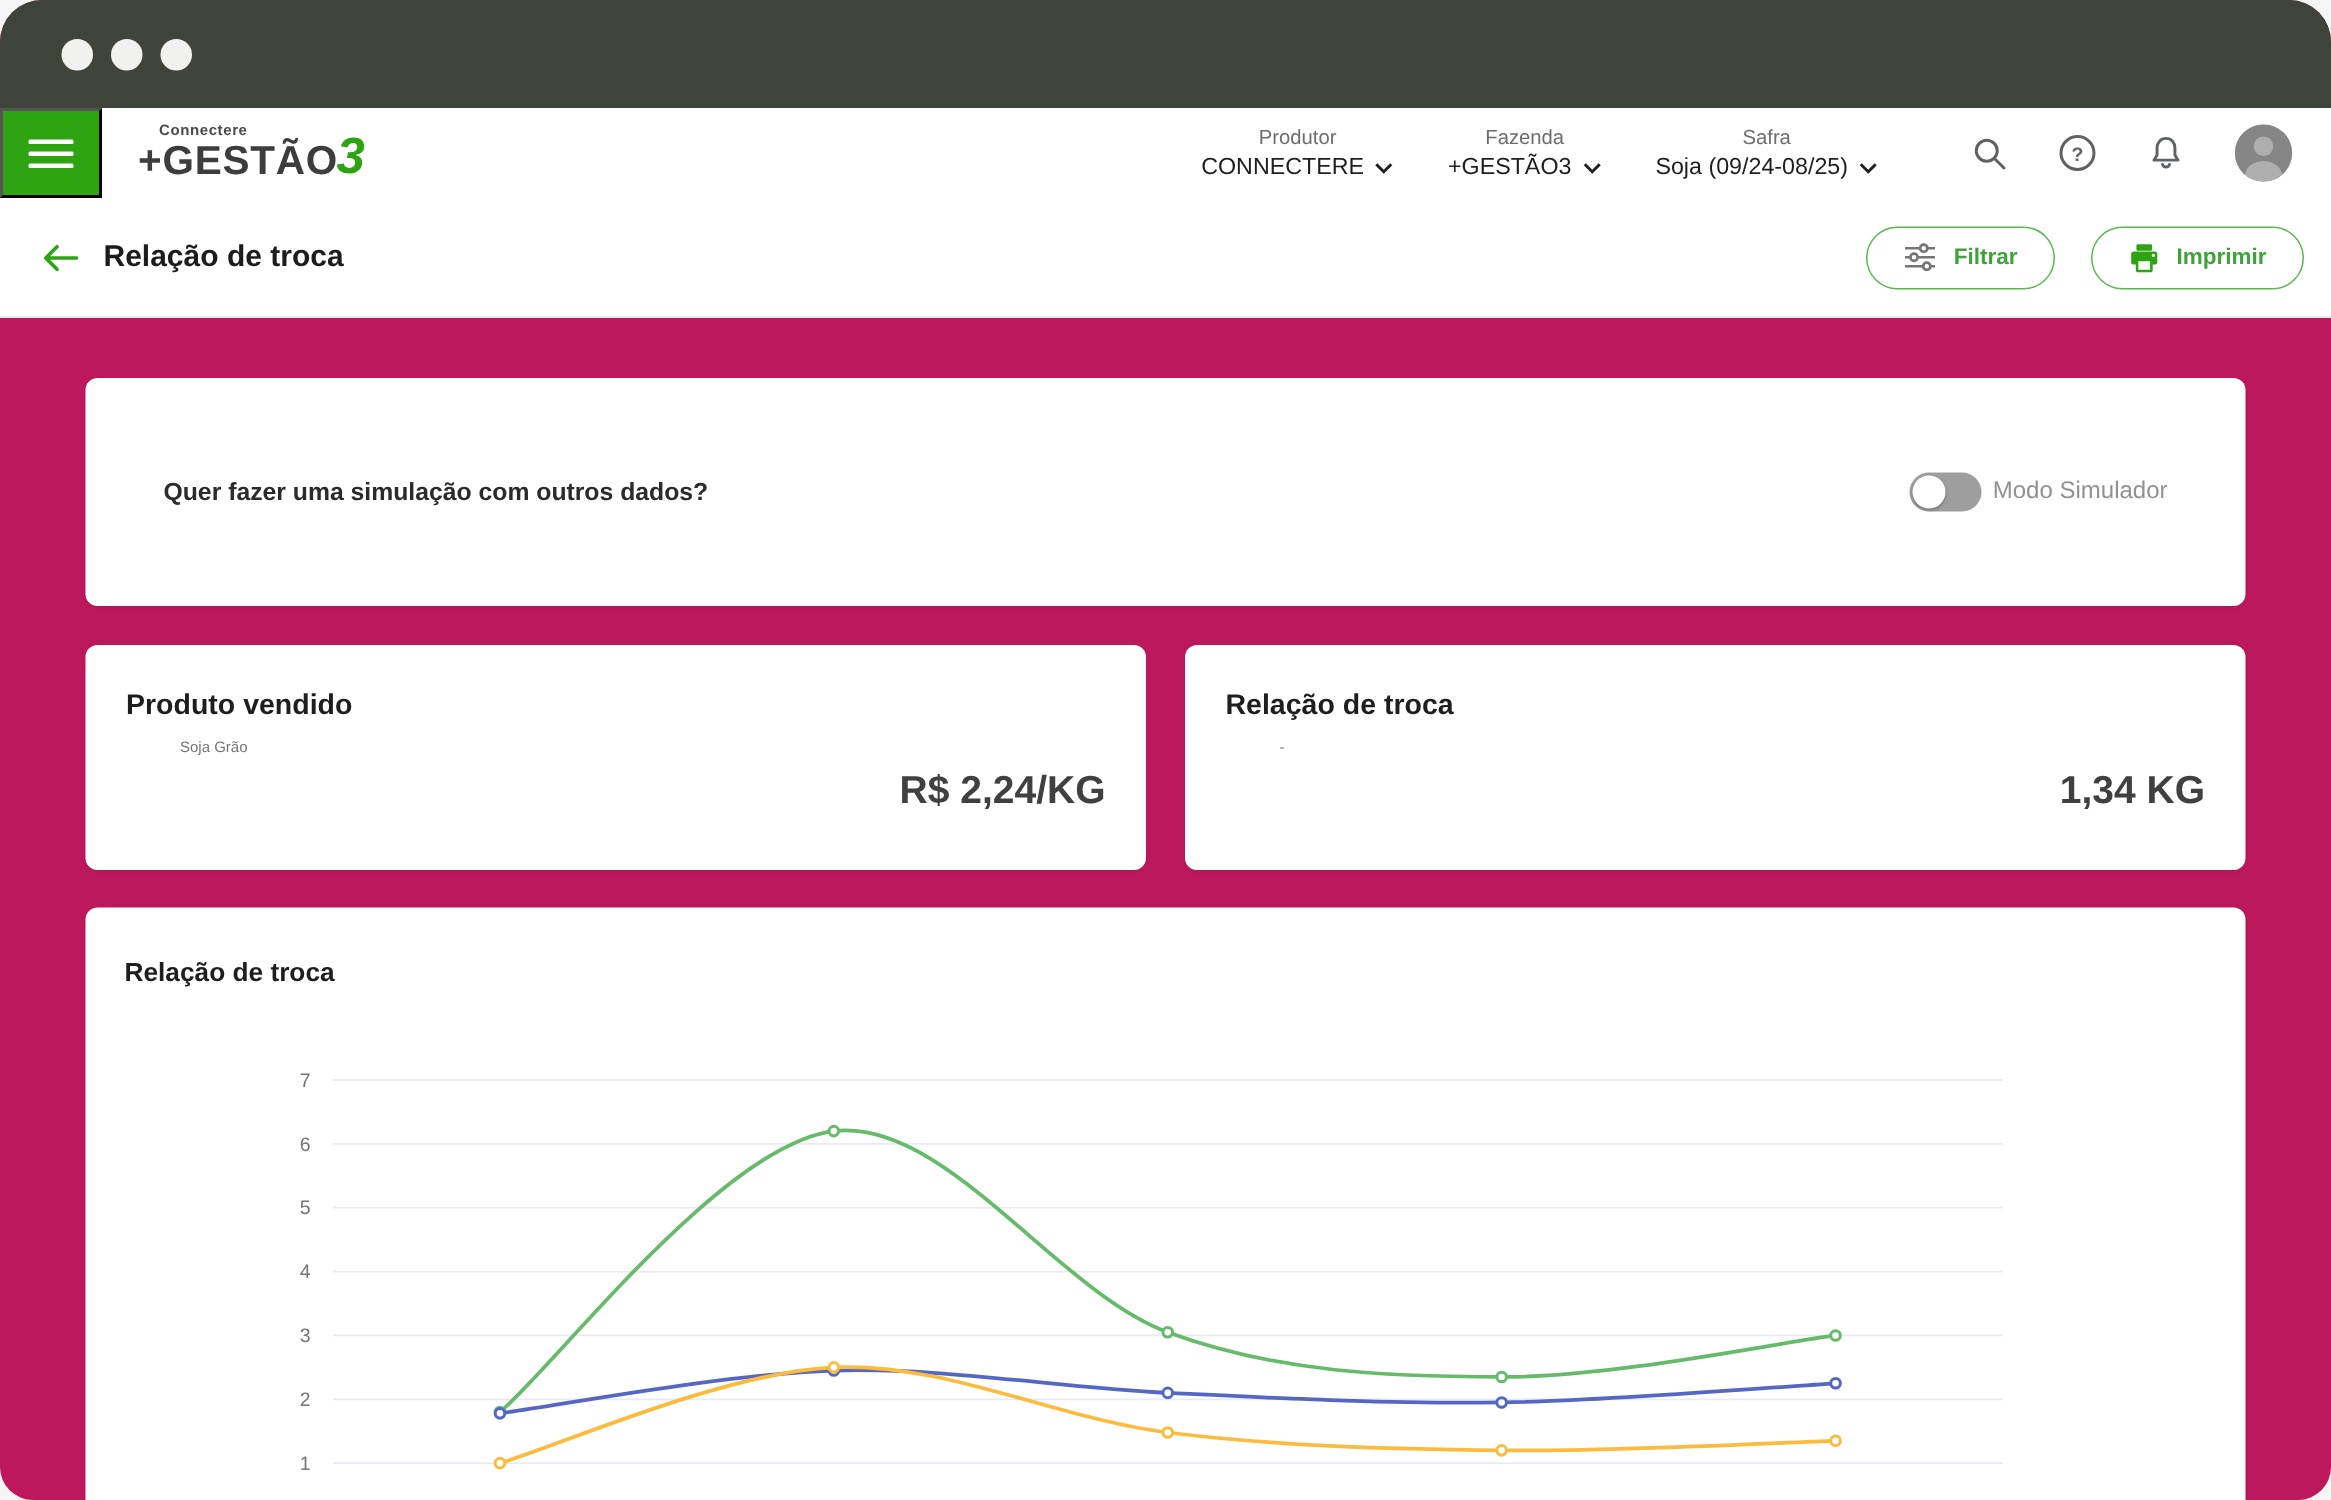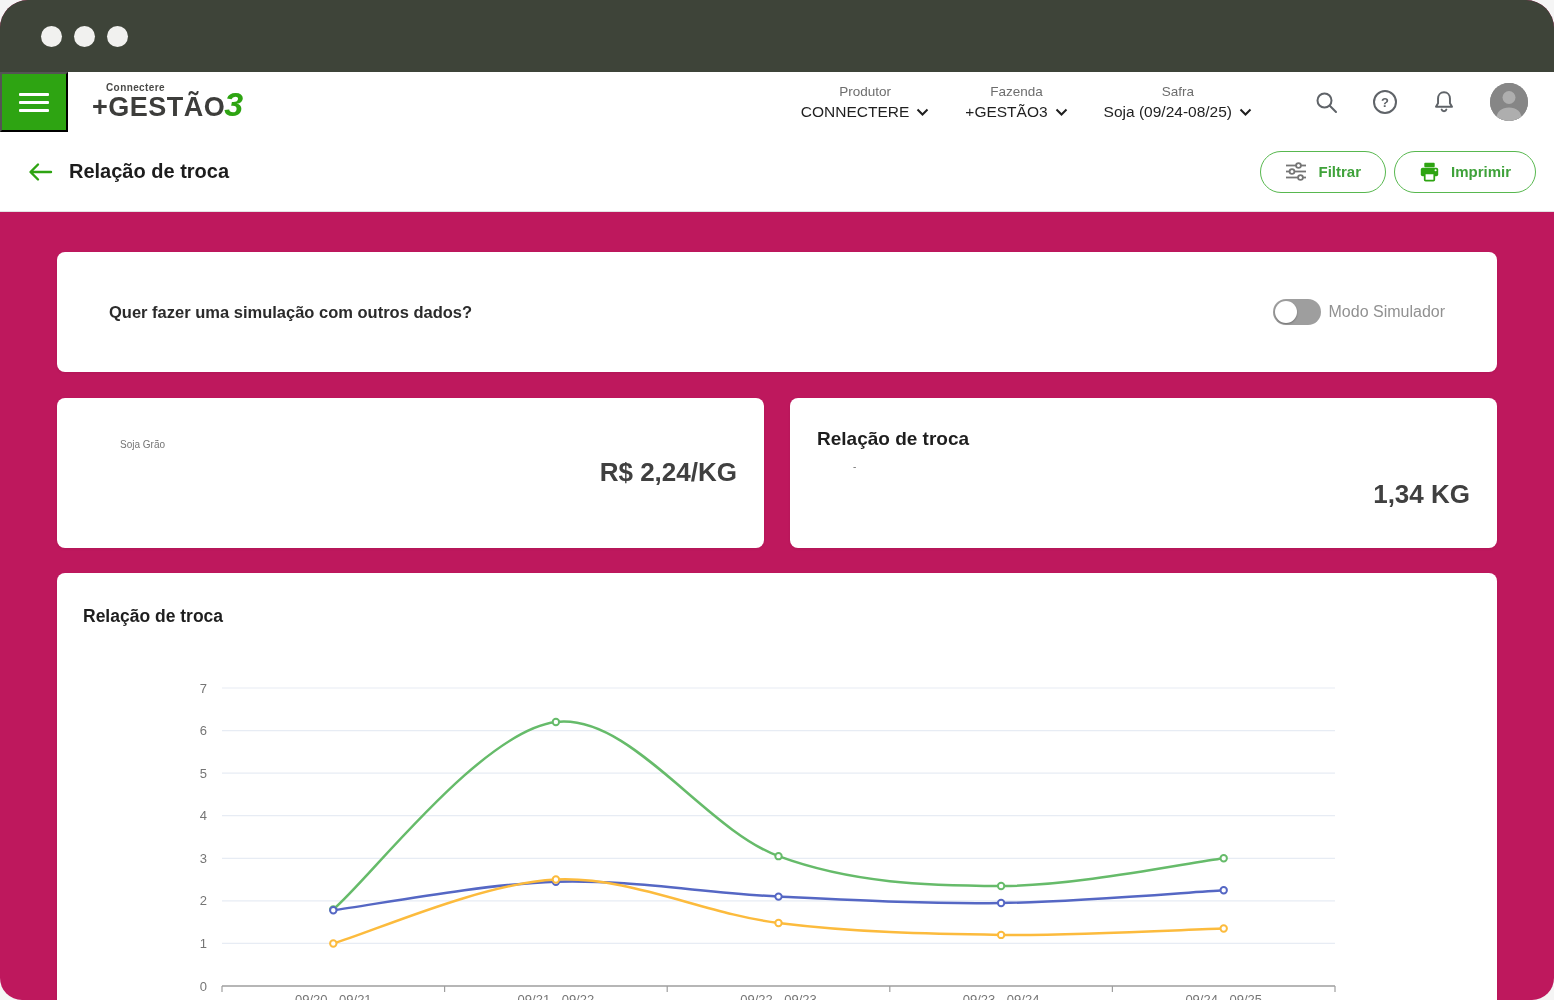--- a/index.html
+++ b/index.html
@@ -22,27 +22,27 @@
   .selector-label{font-size:13.5px;color:#6d6d6d;margin-bottom:4px;}
   .selector-value{font-size:15.5px;color:#1f1f1f;display:flex;align-items:center;gap:7px;justify-content:center;font-weight:500;}
   .header-icons{display:flex;align-items:center;gap:33px;margin-left:62px;margin-right:26px;}
   .icon-btn{background:none;border:none;padding:0;cursor:pointer;display:flex;align-items:center;}
   .avatar{width:38px;height:38px;border-radius:50%;overflow:hidden;background:#868686;cursor:pointer;flex:none;}
 
   
   .page-header{height:79px;background:#fff;border-bottom:1px solid #e3e3e3;display:flex;align-items:center;padding:0 18px 0 27px;}
   .back-btn{background:none;border:none;padding:0;margin-right:15px;cursor:pointer;display:flex;}
   .page-title{font-size:20px;font-weight:700;color:#1c1c1c;}
-  .header-actions{margin-left:auto;display:flex;gap:8px;}
+  .header-actions{margin-left:auto;display:flex;gap:24px;}
   .pill-btn{height:42px;border:1.5px solid #58b84f;border-radius:21px;background:#fff;color:#3fa23a;font-weight:700;font-size:15px;display:flex;align-items:center;gap:11px;padding:0 24px;cursor:pointer;font-family:inherit;}
 
   
   .content{padding:40px 57px 0;}
   .card{background:#fff;border-radius:8px;box-shadow:0 1px 3px rgba(0,0,0,.07);}
-  .sim-card{height:120px;display:flex;align-items:center;padding:0 52px;}
+  .sim-card{height:120px;display:flex;align-items:center;padding:16px 52px;}
   .sim-question{font-size:16.5px;font-weight:700;color:#2b2b2b;}
   .sim-right{margin-left:auto;display:flex;align-items:center;gap:8px;}
   .toggle{width:48px;height:26px;border-radius:13px;background:#9e9e9e;position:relative;cursor:pointer;border:none;padding:0;flex:none;}
   .toggle-thumb{position:absolute;left:2px;top:2px;width:22px;height:22px;border-radius:50%;background:#fff;box-shadow:0 1px 2px rgba(0,0,0,.3);}
   .toggle-label{font-size:16px;color:#919191;}
 
   .cards-row{display:flex;gap:26px;margin-top:26px;}
   .info-card{flex:1;height:150px;padding:30px 27px;box-sizing:border-box;}
   .info-title{font-size:19px;font-weight:600;color:#1e1e1e;}
   .info-sub{margin:11px 0 7px 36px;font-size:10px;color:#757575;}
@@ -179,20 +179,21 @@
       <div class="sim-right">
         <button class="toggle">
           <span class="toggle-thumb"></span>
         </button>
         <span class="toggle-label">Modo Simulador</span>
       </div>
     </div>
 
     <div class="cards-row">
       <div class="card info-card">
+        <div class="info-title">Produto vendido</div>
         <div class="info-sub">Soja Grão</div>
         <div class="info-value">R$ 2,24/KG</div>
       </div>
       <div class="card info-card">
         <div class="info-title">Relação de troca</div>
         <div class="info-sub">-</div>
         <div class="info-value">1,34 KG</div>
       </div>
     </div>
 

